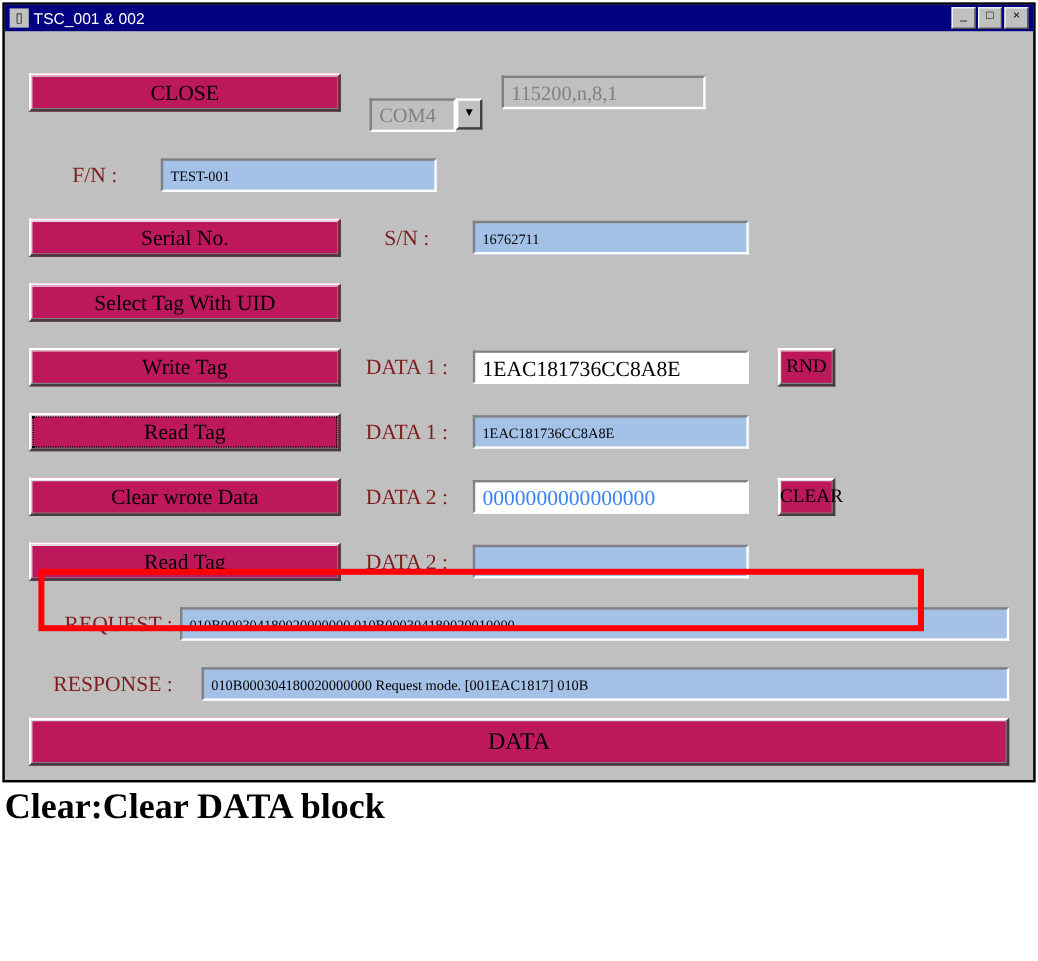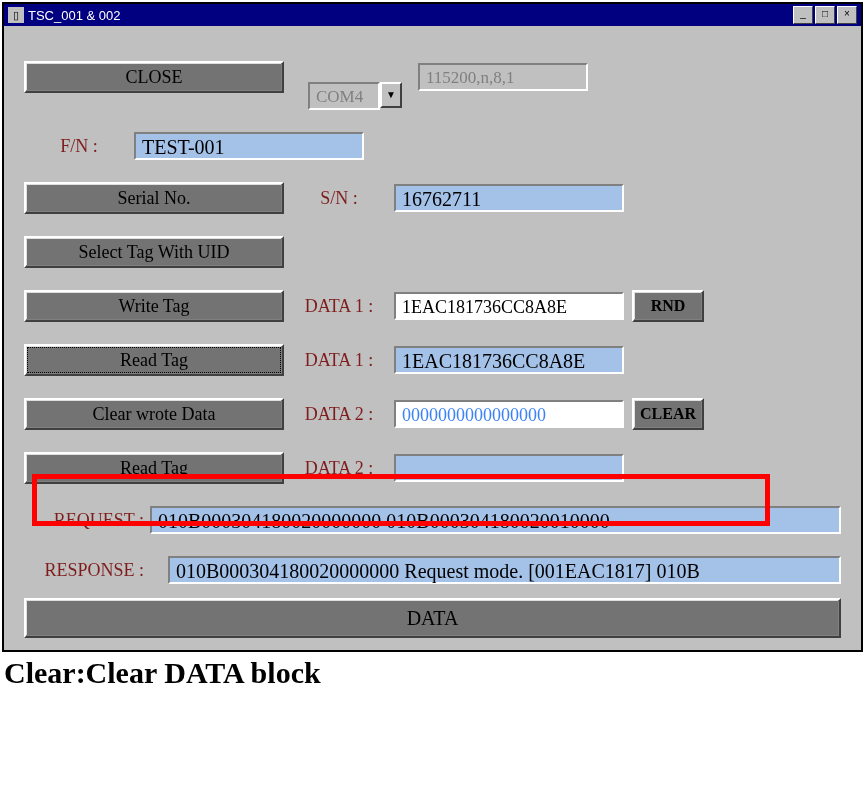--- a/index.html
+++ b/index.html
@@ -62,21 +62,21 @@
   .win-btns {
     display: flex;
     padding-right: 2px;
   }
   .client {
     padding: 18px 20px 12px 20px;
   }
 
   
   .btn3d {
-    background: #737373;
+    background: #be185d;
     border: 2px solid #fff;
     border-right-color: #404040;
     border-bottom-color: #404040;
     box-shadow: inset -1px -1px 0 #808080, inset 1px 1px 0 #dfdfdf;
     font-family: "Times New Roman", serif;
     font-size: 18px;
     text-align: center;
     height: 32px;
     line-height: 28px;
     cursor: default;
@@ -87,21 +87,21 @@
     outline-offset: -4px;
   }
 
   
   .field-blue {
     background: #a4c1e8;
     border: 2px solid #808080;
     border-right-color: #fff;
     border-bottom-color: #fff;
     font-family: "Times New Roman", serif;
-    font-size: 20px;
+    font-size: 12px;
     padding: 2px 6px;
     height: 28px;
     line-height: 22px;
     box-sizing: border-box;
     color: #000;
   }
   .field-white {
     background: #fff;
     border: 2px solid #808080;
     border-right-color: #fff;
@@ -136,21 +136,21 @@
 
   .row {
     display: flex;
     align-items: center;
     margin-bottom: 22px;
   }
 
   .col-btn  { width: 260px; }
   .col-lab  { width: 110px; text-align: center; }
   .col-val  { width: 230px; }
-  .col-sm   { width: 72px; margin-left: 8px; font-weight: bold; }
+  .col-sm   { width: 48px; margin-left: 24px; }
   .col-sm .btn3d { font-size: 16px; }
 
   .combo {
     display: inline-flex;
     align-items: flex-start;
     margin-top: 38px;
   }
   .combo .arrow {
     width: 18px;
     background: #c0c0c0;

